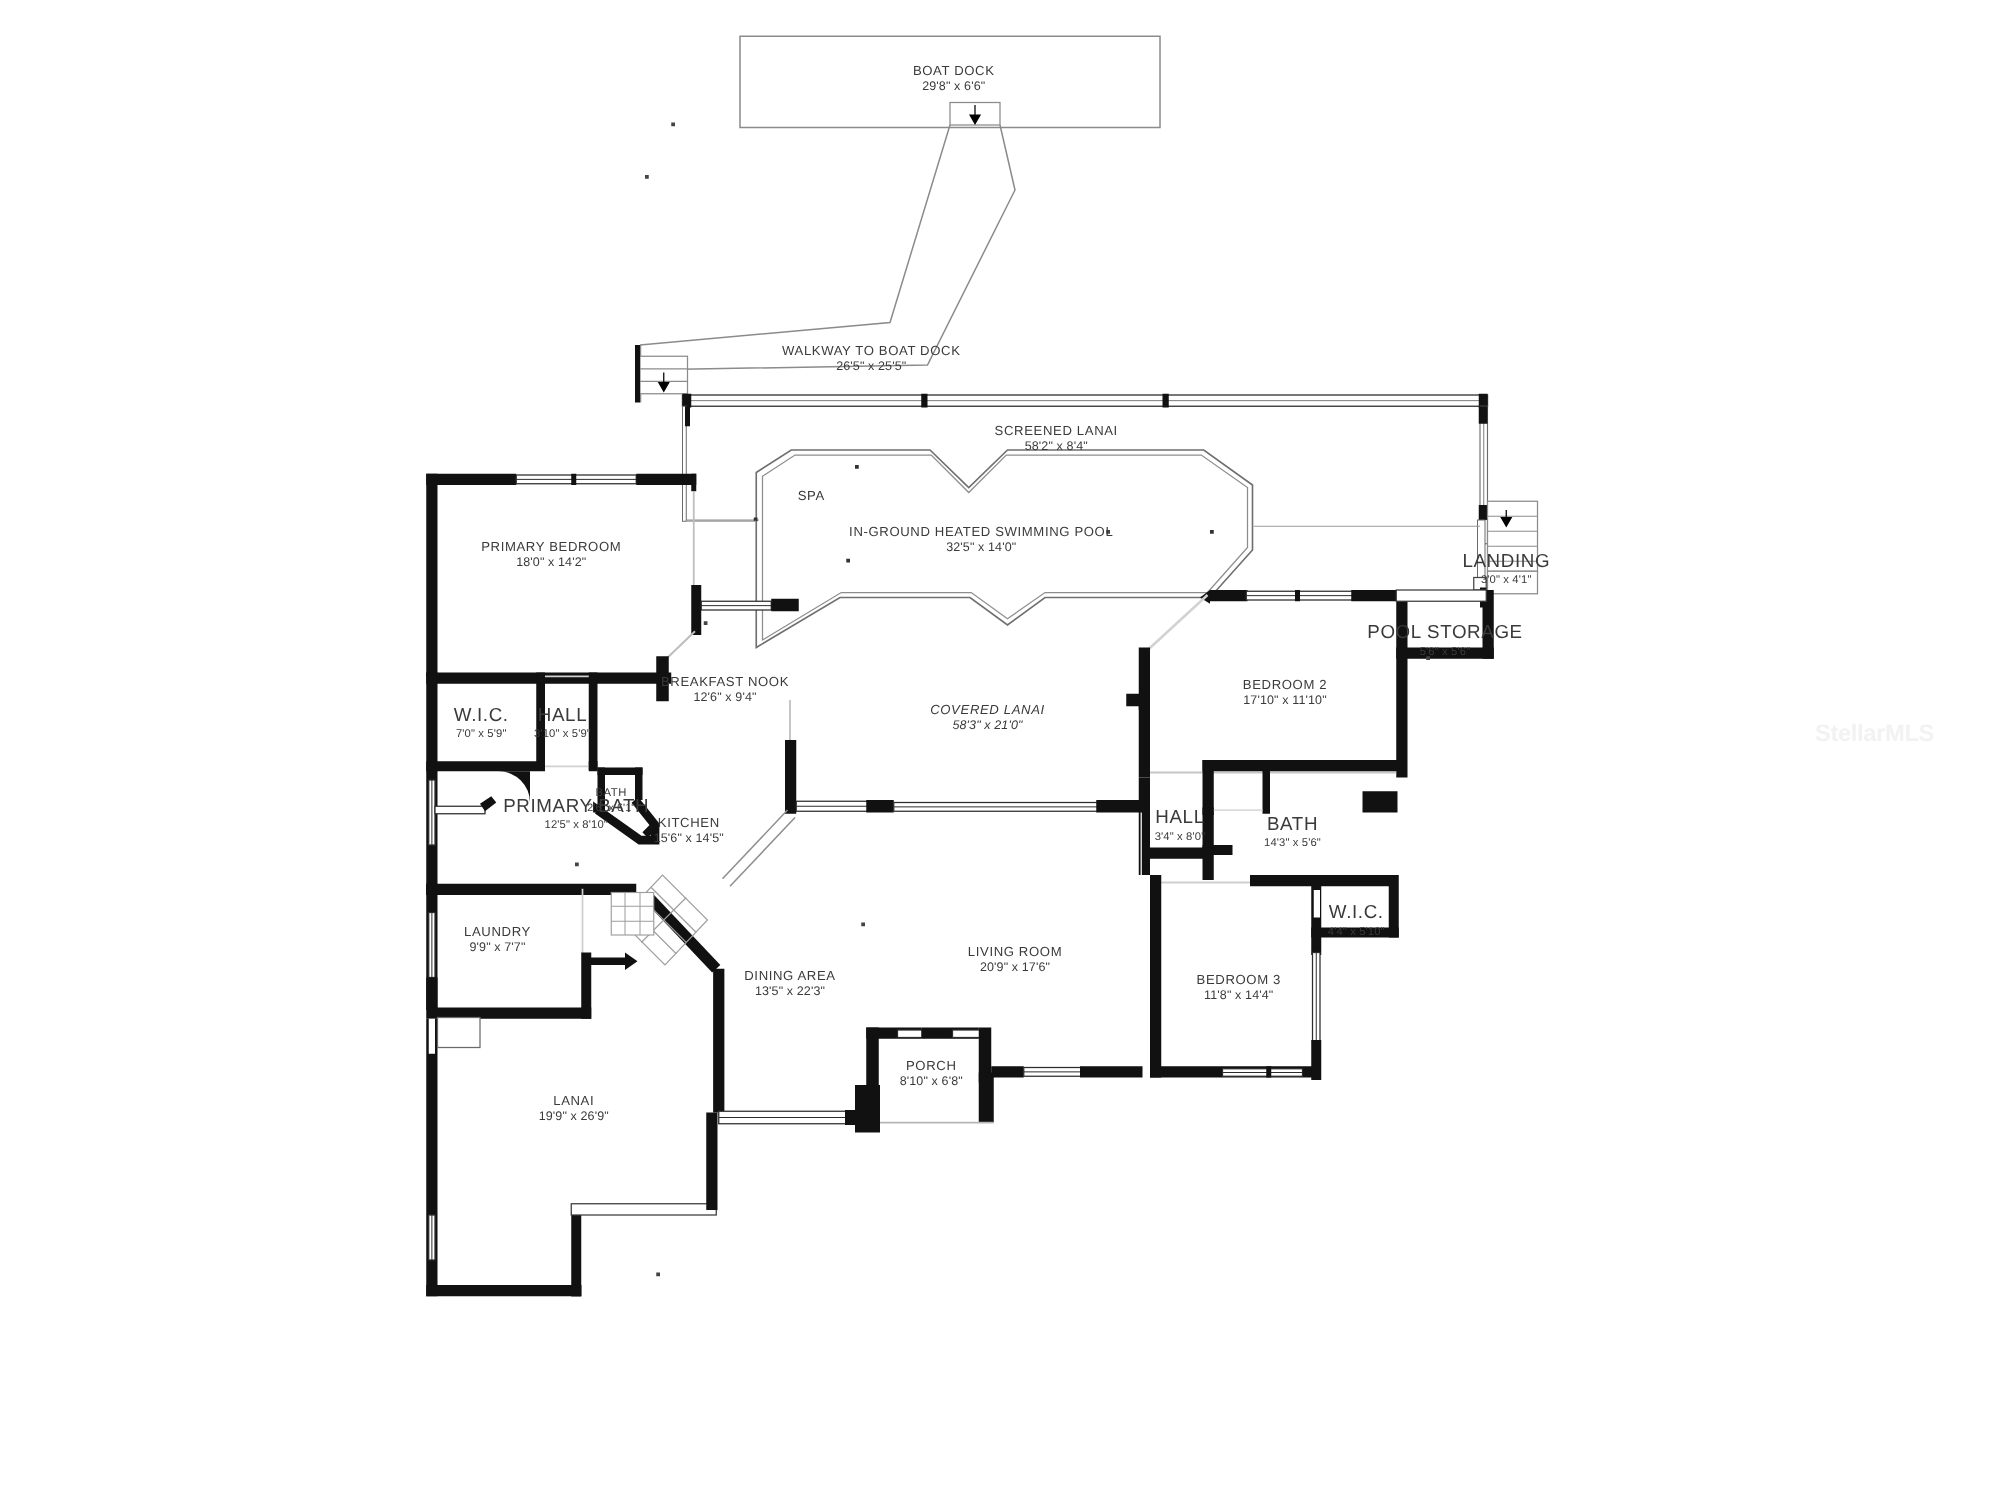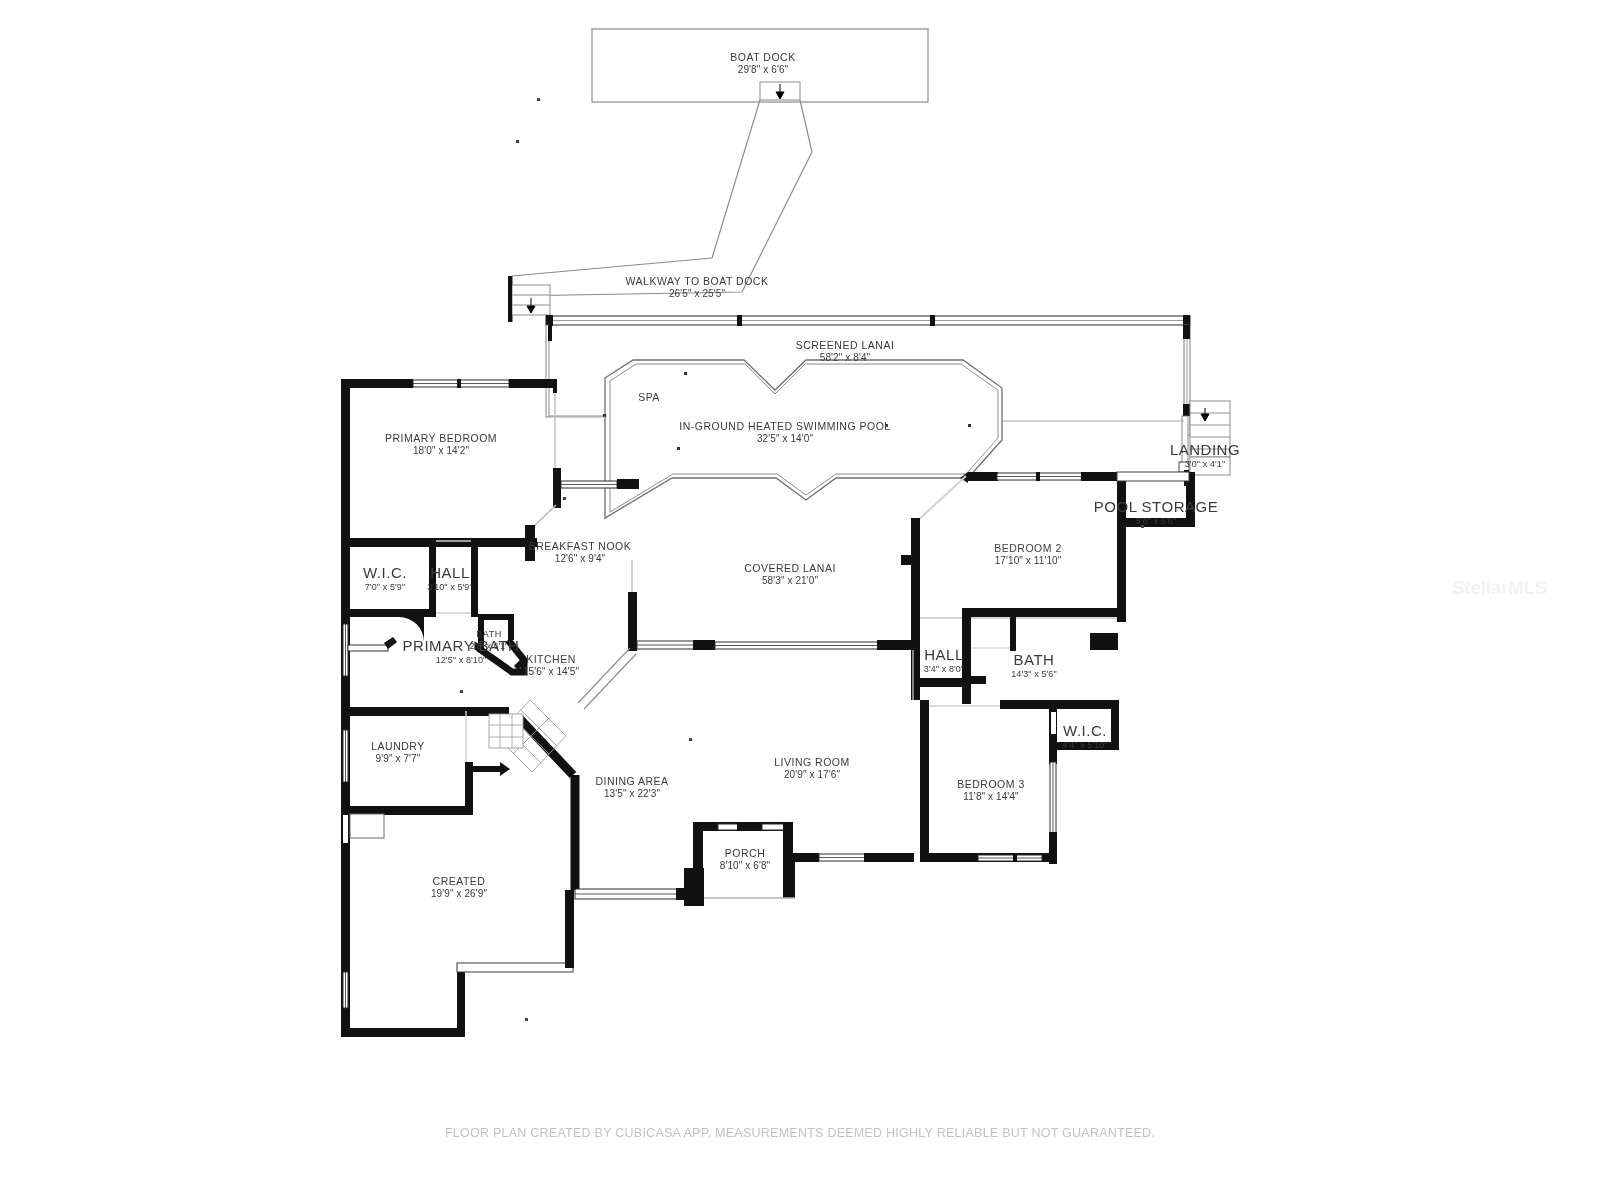--- a/index.html
+++ b/index.html
@@ -352,21 +352,21 @@
         <span class="dm">5'6" x 5'6"</span>
       </div>
       <div class="lbl" style="left: 580px; top: 553px;">
         <span class="nm">BREAKFAST NOOK</span>
         <span class="dm">12'6" x 9'4"</span>
       </div>
       <div class="lbl" style="left: 1028px; top: 555px;">
         <span class="nm">BEDROOM 2</span>
         <span class="dm">17'10" x 11'10"</span>
       </div>
-      <div class="lbl" style="left: 790px; top: 575px;">
+      <div class="lbl" style="left: 790px; top: 575px; font-style: italic;">
         <span class="nm">COVERED LANAI</span>
         <span class="dm">58'3" x 21'0"</span>
       </div>
       <div class="lbl sm" style="left: 385px; top: 578px;">
         <span class="nm">W.I.C.</span>
         <span class="dm">7'0" x 5'9"</span>
       </div>
       <div class="lbl sm" style="left: 450px; top: 578px;">
         <span class="nm">HALL</span>
         <span class="dm">3'10" x 5'9"</span>
@@ -409,20 +409,19 @@
       </div>
       <div class="lbl" style="left: 991px; top: 791px;">
         <span class="nm">BEDROOM 3</span>
         <span class="dm">11'8" x 14'4"</span>
       </div>
       <div class="lbl" style="left: 745px; top: 860px;">
         <span class="nm">PORCH</span>
         <span class="dm">8'10" x 6'8"</span>
       </div>
       <div class="lbl" style="left: 459px; top: 888px;">
-        <span class="nm">CREATED</span>
+        <span class="nm">LANAI</span>
         <span class="dm">19'9" x 26'9"</span>
       </div>
     </div>
 
-  <div id="disclaimer">FLOOR PLAN CREATED BY CUBICASA APP. MEASUREMENTS DEEMED HIGHLY RELIABLE BUT NOT GUARANTEED.</div>
   <div id="watermark">StellarMLS</div>
 </div>
 
 </body></html>

